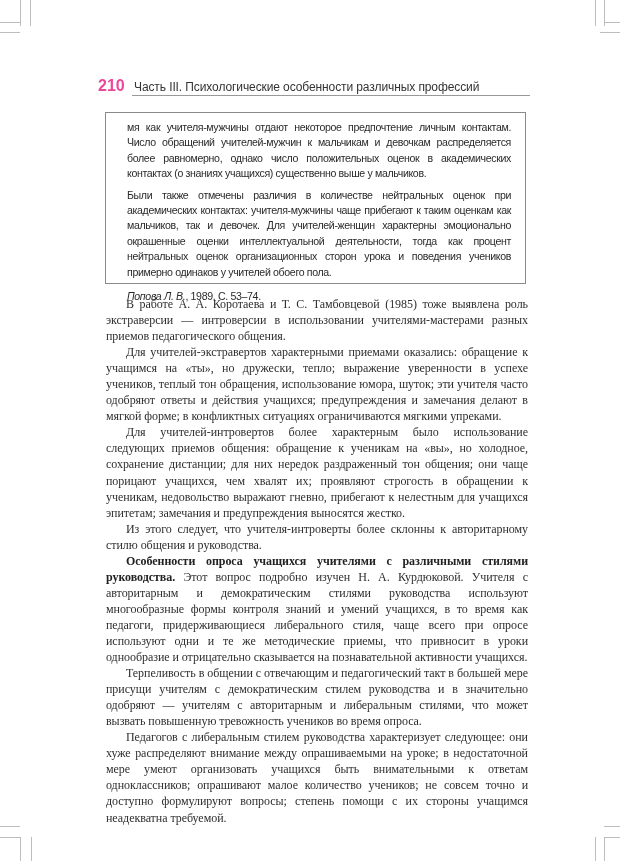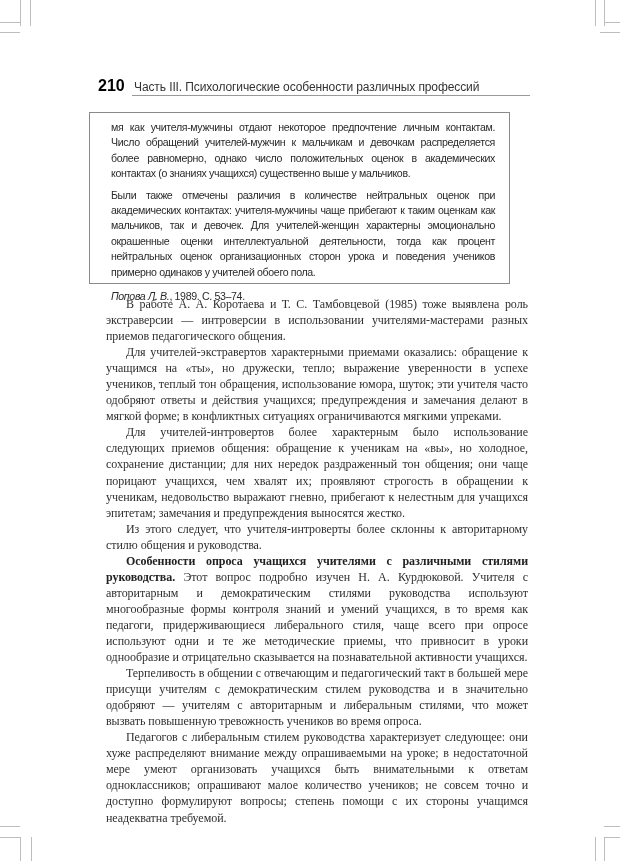--- a/index.html
+++ b/index.html
@@ -1,22 +1,22 @@
 <!DOCTYPE html>
 <html><head>
 <meta charset="utf-8">
 <style>
   html, body { margin: 0; padding: 0; background: #fff; }
   body { width: 620px; height: 861px; position: relative; overflow: hidden; color: #2a2a2a; }
   .crop { position: absolute; background: #bdbdbd; }
   .header { position: absolute; left: 98px; top: 77px; width: 432px; height: 22px; }
-  .page-num { position: absolute; left: 0; top: 0; font-family: "Liberation Sans", sans-serif; font-weight: bold; font-size: 16px; color: #000000; text-align: right; }
+  .page-num { position: absolute; left: 0; top: 0; font-family: "Liberation Sans", sans-serif; font-weight: bold; font-size: 16px; color: #ec4899; text-align: right; }
   .running-head { position: absolute; left: 36px; top: 3px; font-family: "Liberation Sans", sans-serif; font-size: 12px; color: #333; letter-spacing: -0.1px; }
   .head-rule { position: absolute; left: 34px; top: 18px; width: 398px; height: 1px; background: #999; }
-  .box { position: absolute; left: 89px; top: 112px; width: 421px; height: 172px; border: 1px solid #8a8a8a; box-sizing: border-box; }
+  .box { position: absolute; left: 105px; top: 112px; width: 421px; height: 172px; border: 1px solid #8a8a8a; box-sizing: border-box; }
   .box p { margin: 0; font-family: "Liberation Sans", sans-serif; font-size: 10.6px; line-height: 15.4px; color: #2a2a2a; text-align: justify; letter-spacing: -0.35px; }
   .box-inner { position: absolute; left: 21px; top: 7px; width: 384px; }
   .box .gap { margin-top: 6px; }
   .box .cite { margin-top: 9px; }
   .box .cite i { }
   .body { position: absolute; left: 106px; top: 296px; width: 422px; }
   .body p { margin: 0; font-family: "Liberation Serif", serif; font-size: 12px; line-height: 16.05px; text-align: justify; text-indent: 20px; color: #2e2e2e; letter-spacing: -0.05px; }
   .body b { font-weight: bold; color: #222; }
 </style>
 </head>

